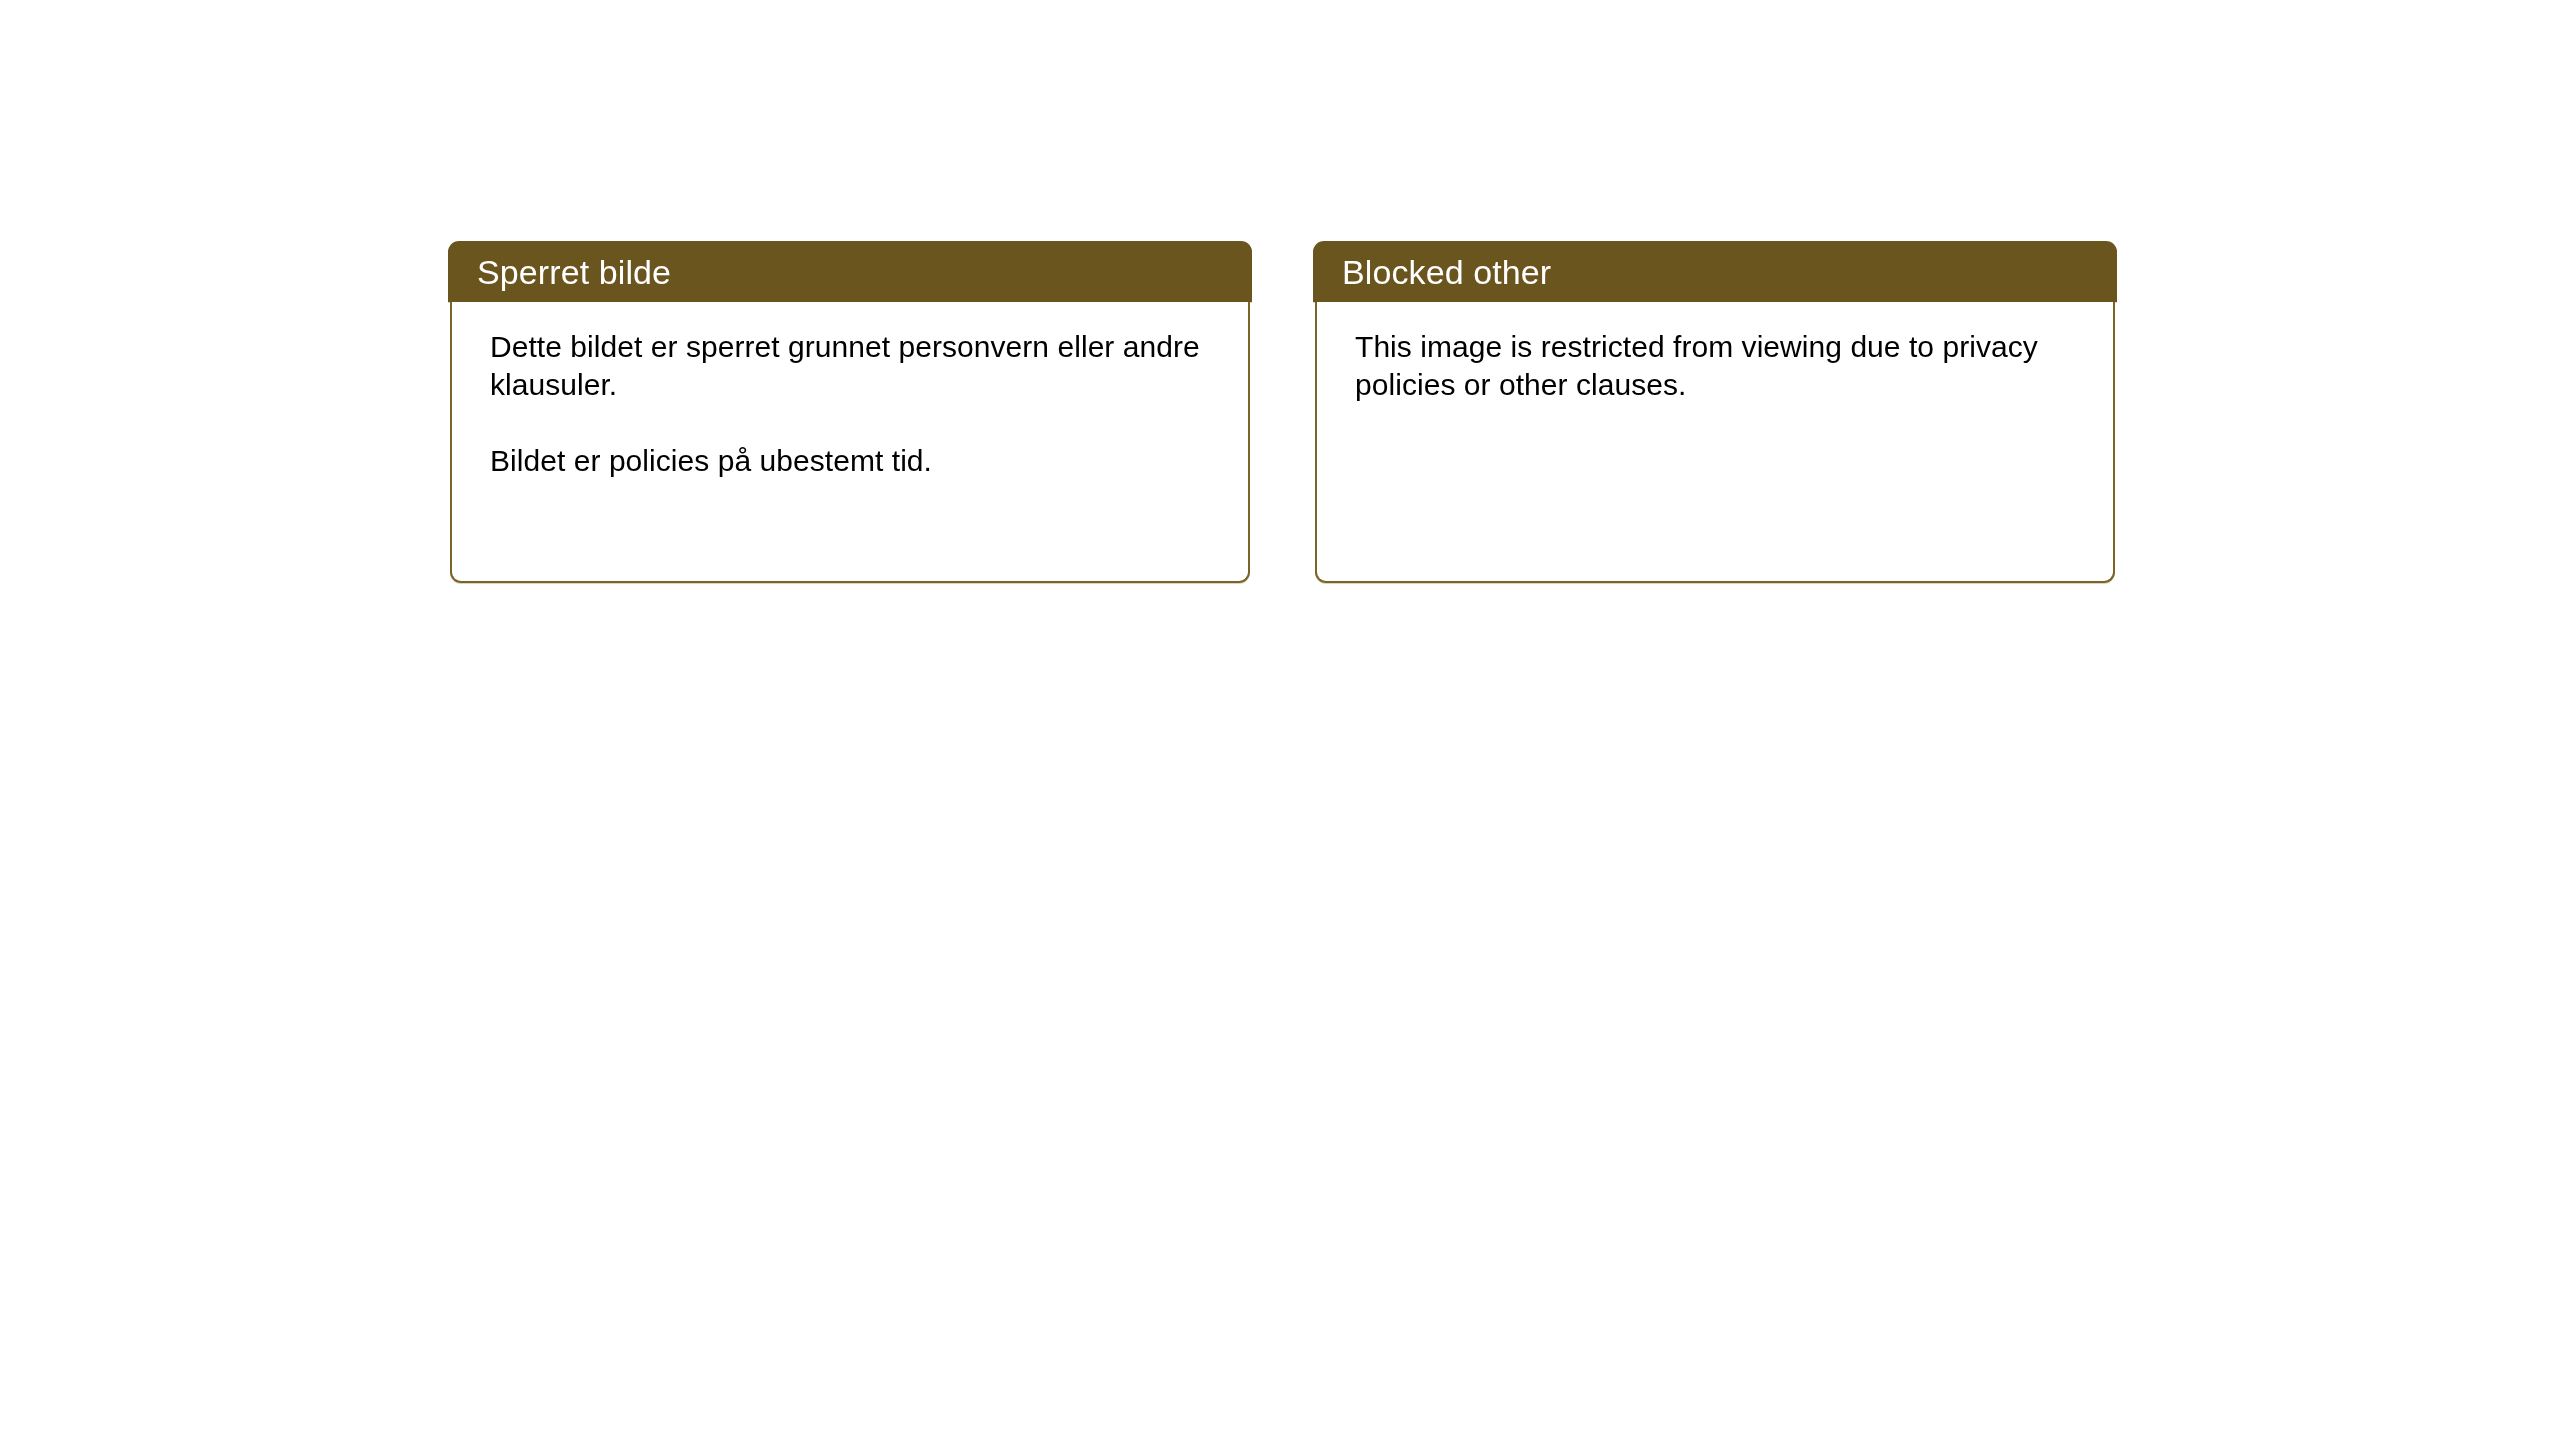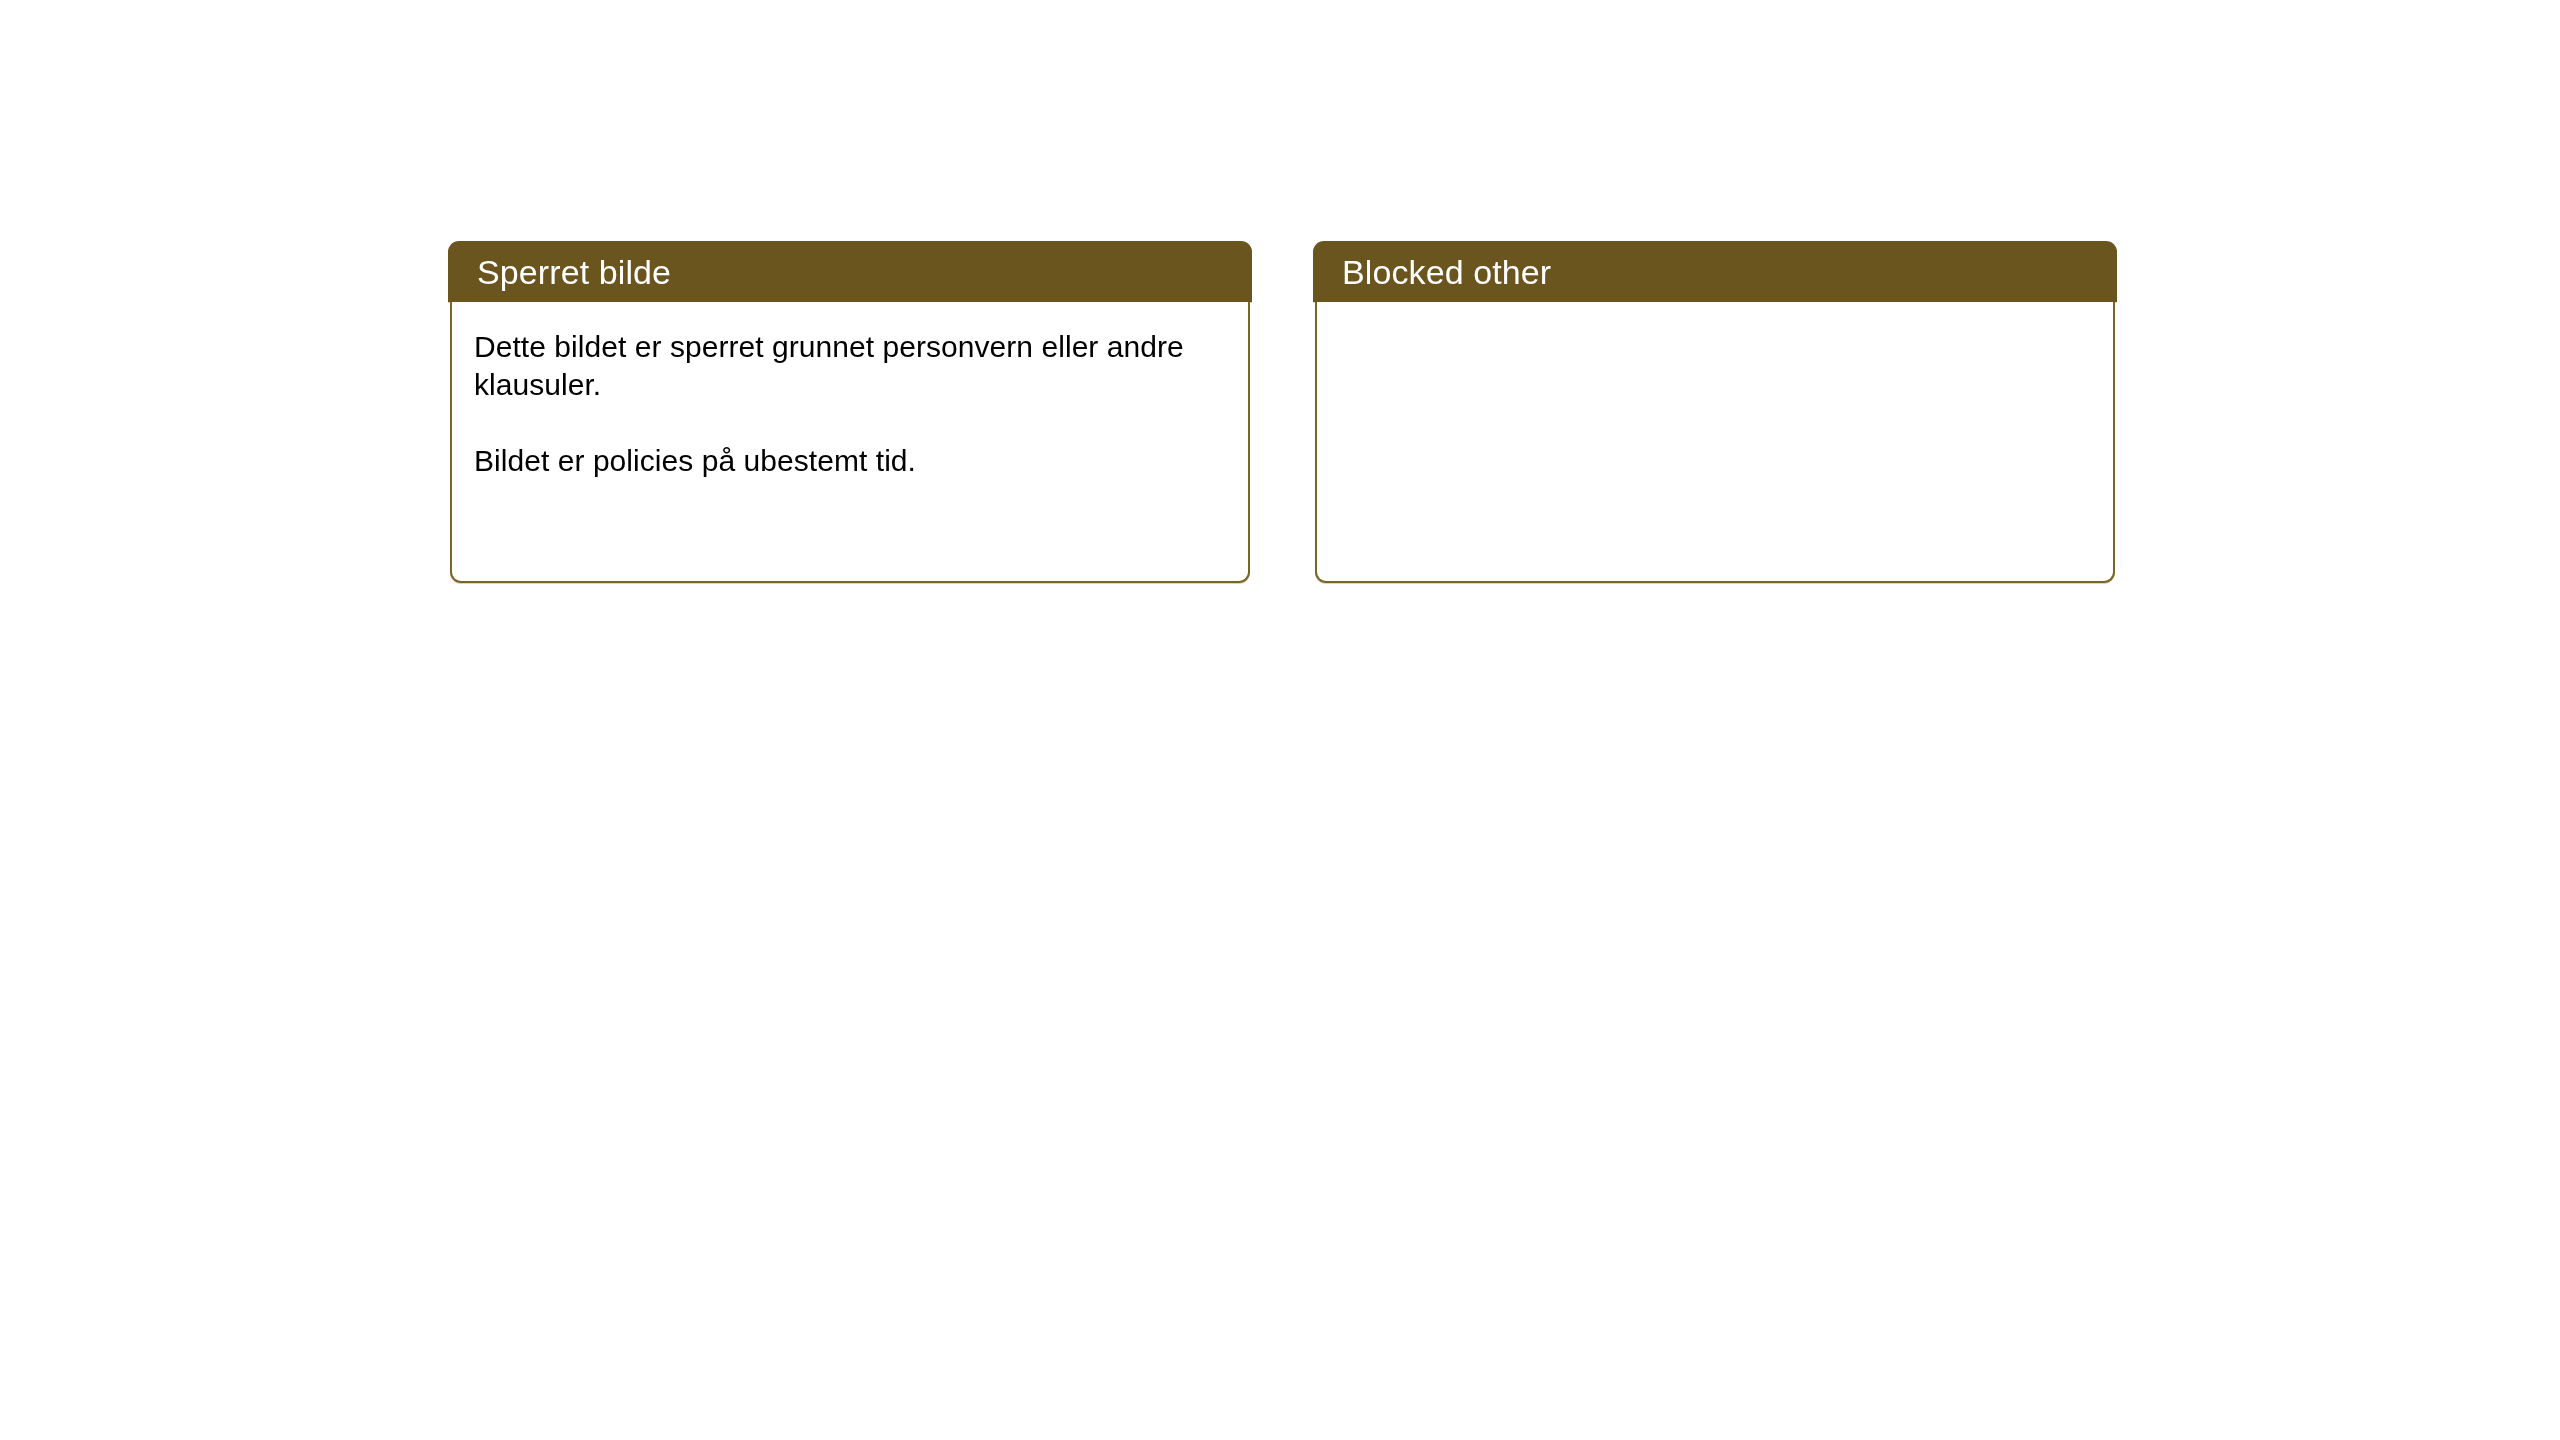--- a/index.html
+++ b/index.html
@@ -67,21 +67,21 @@
 
   .notice-card__body {
     background: #ffffff;
     border: 2px solid #7a6426;
     border-top: none;
     border-radius: 0 0 11px 11px;
     box-sizing: border-box;
     width: 800px;
     margin: 0 2px 0 2px;
     min-height: 281px;
-    padding: 26px 26px 24px 22px;
+    padding: 26px 26px 24px 38px;
   }
 
   .notice-card__paragraph {
     color: #000000;
     font-size: 30px;
     line-height: 38px;
     font-weight: 400;
     margin: 0;
     letter-spacing: 0.05px;
   }
@@ -105,17 +105,18 @@
         <p class="notice-card__paragraph">Dette bildet er sperret grunnet personvern eller andre klausuler.</p>
         <p class="notice-card__paragraph">Bildet er policies på ubestemt tid.</p>
       </div>
     </section>
 
     <section class="notice-card">
       <header class="notice-card__header">
         <h1 class="notice-card__title">Blocked other</h1>
       </header>
       <div class="notice-card__body">
+        <p class="notice-card__paragraph">This image is restricted from viewing due to privacy policies or other clauses.</p>
       </div>
     </section>
 
   </div>
 </div>
 
 </body></html>

